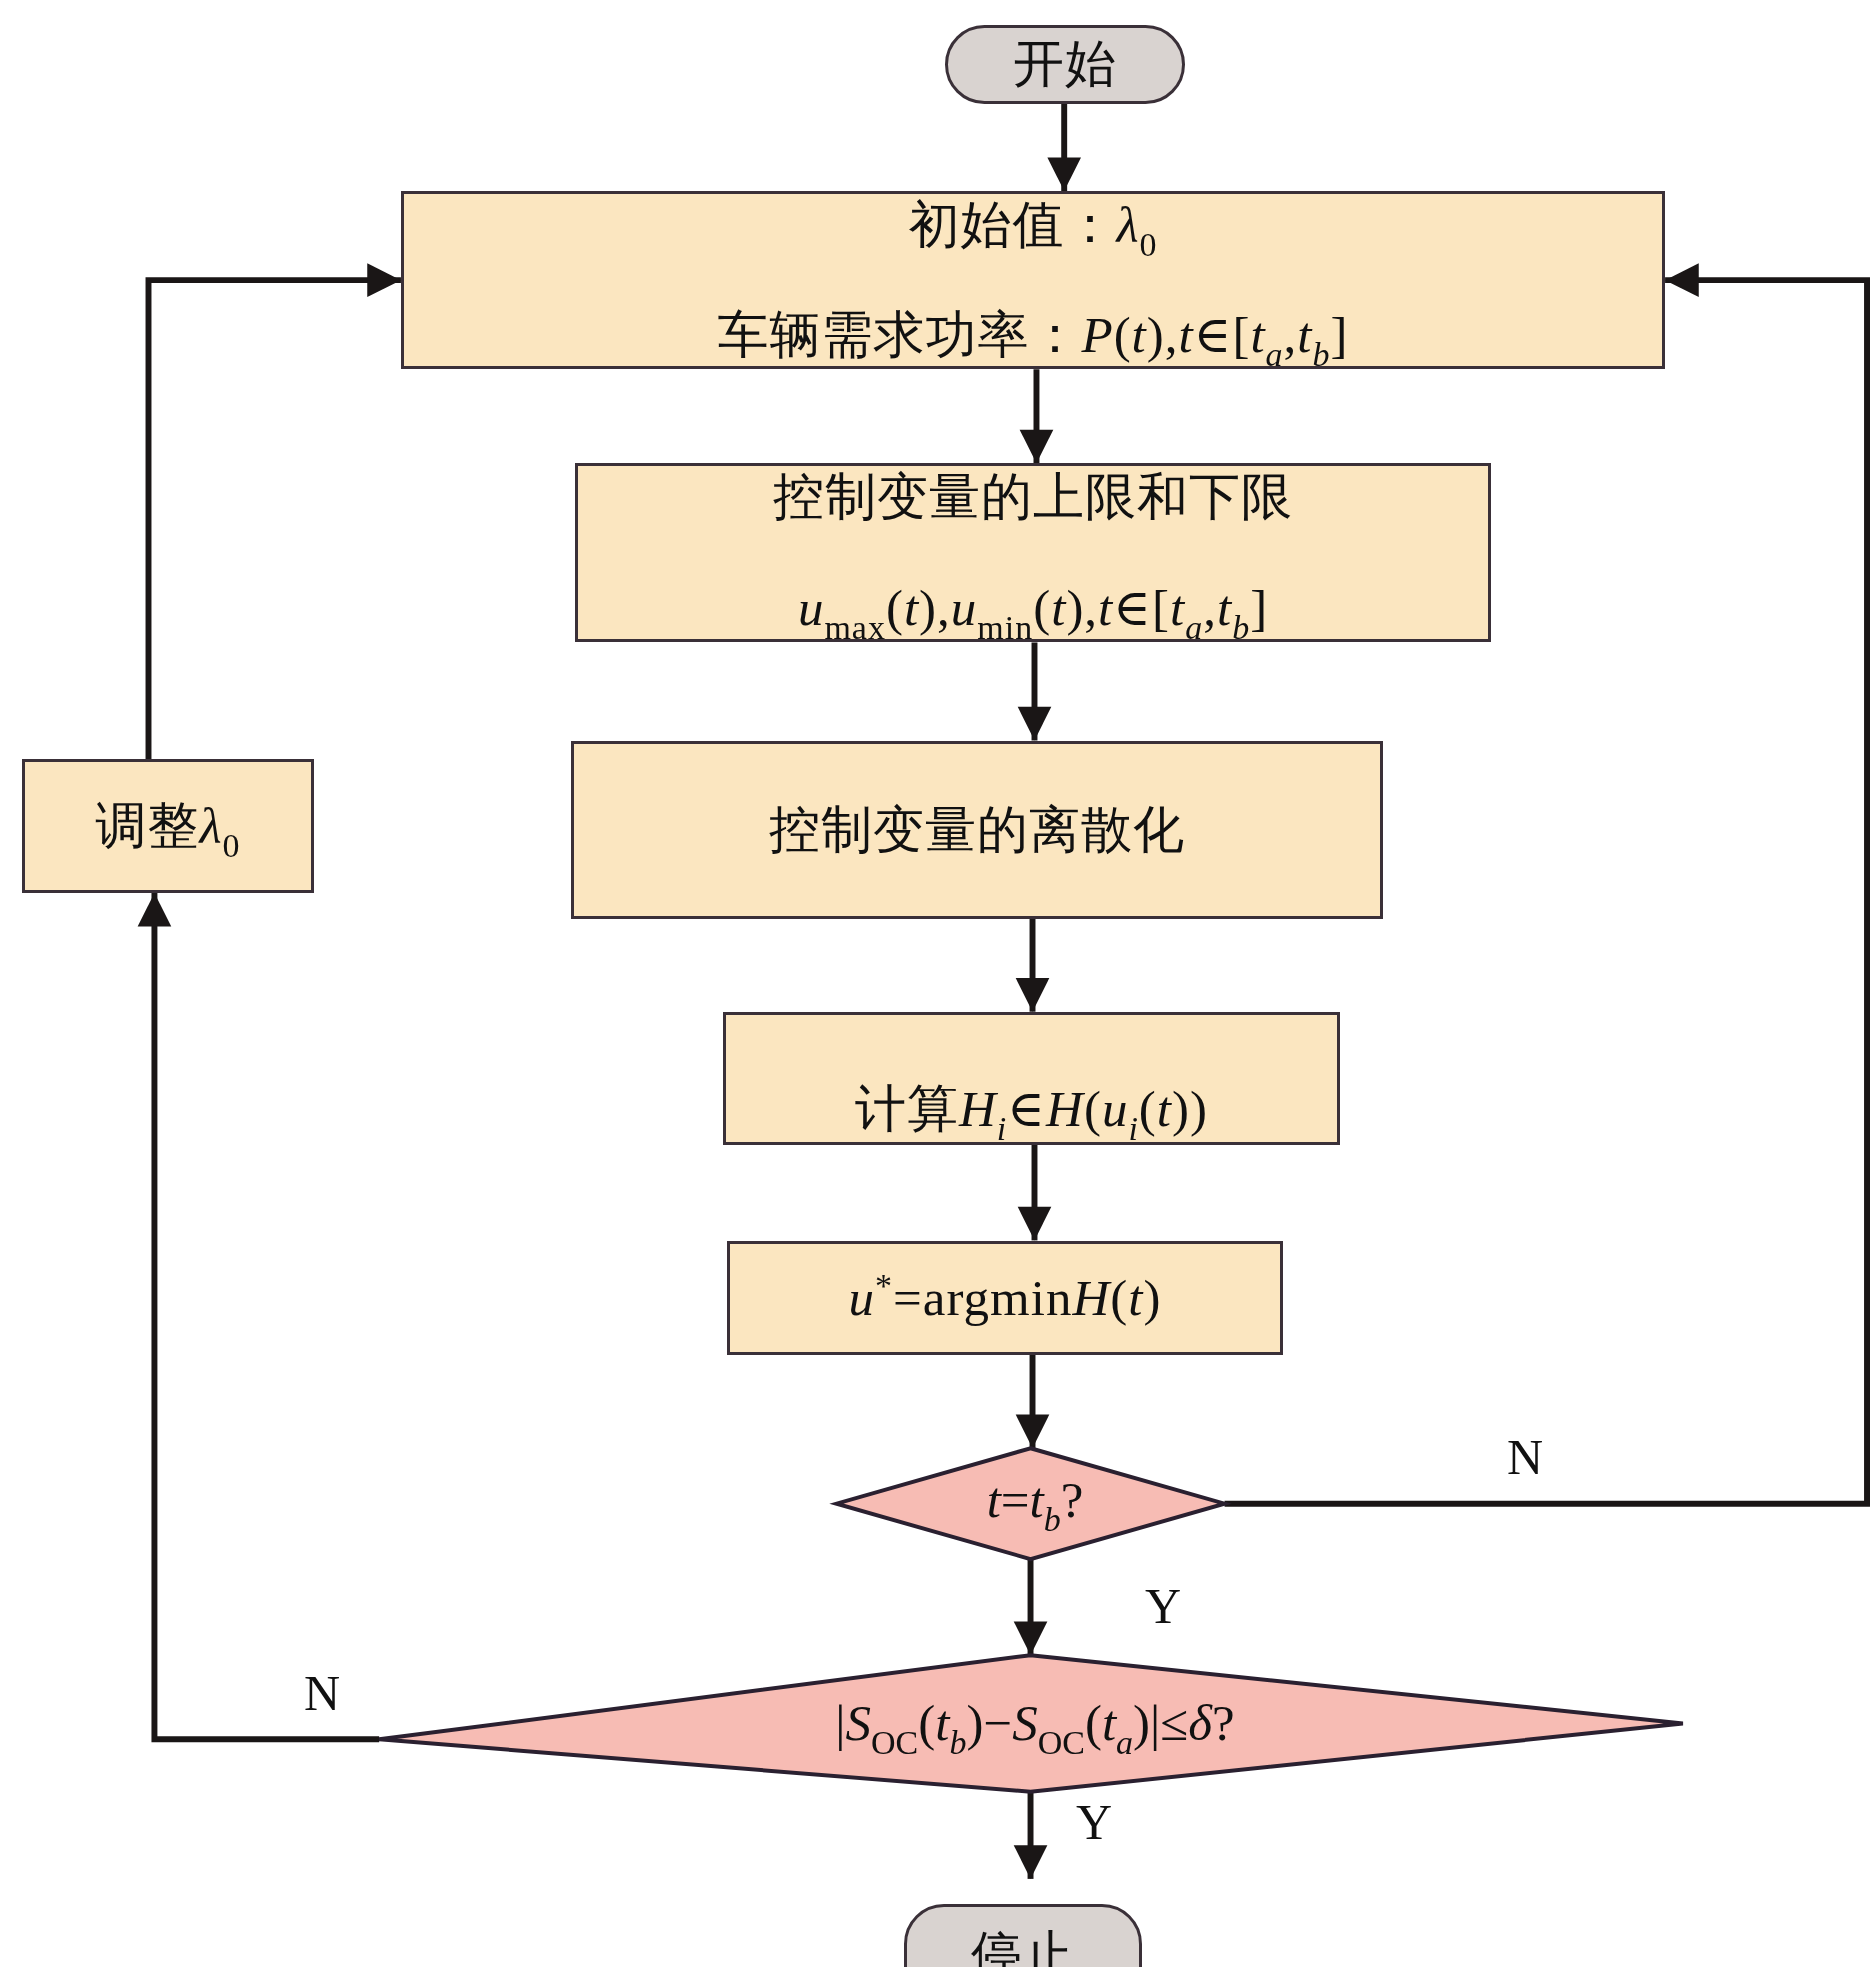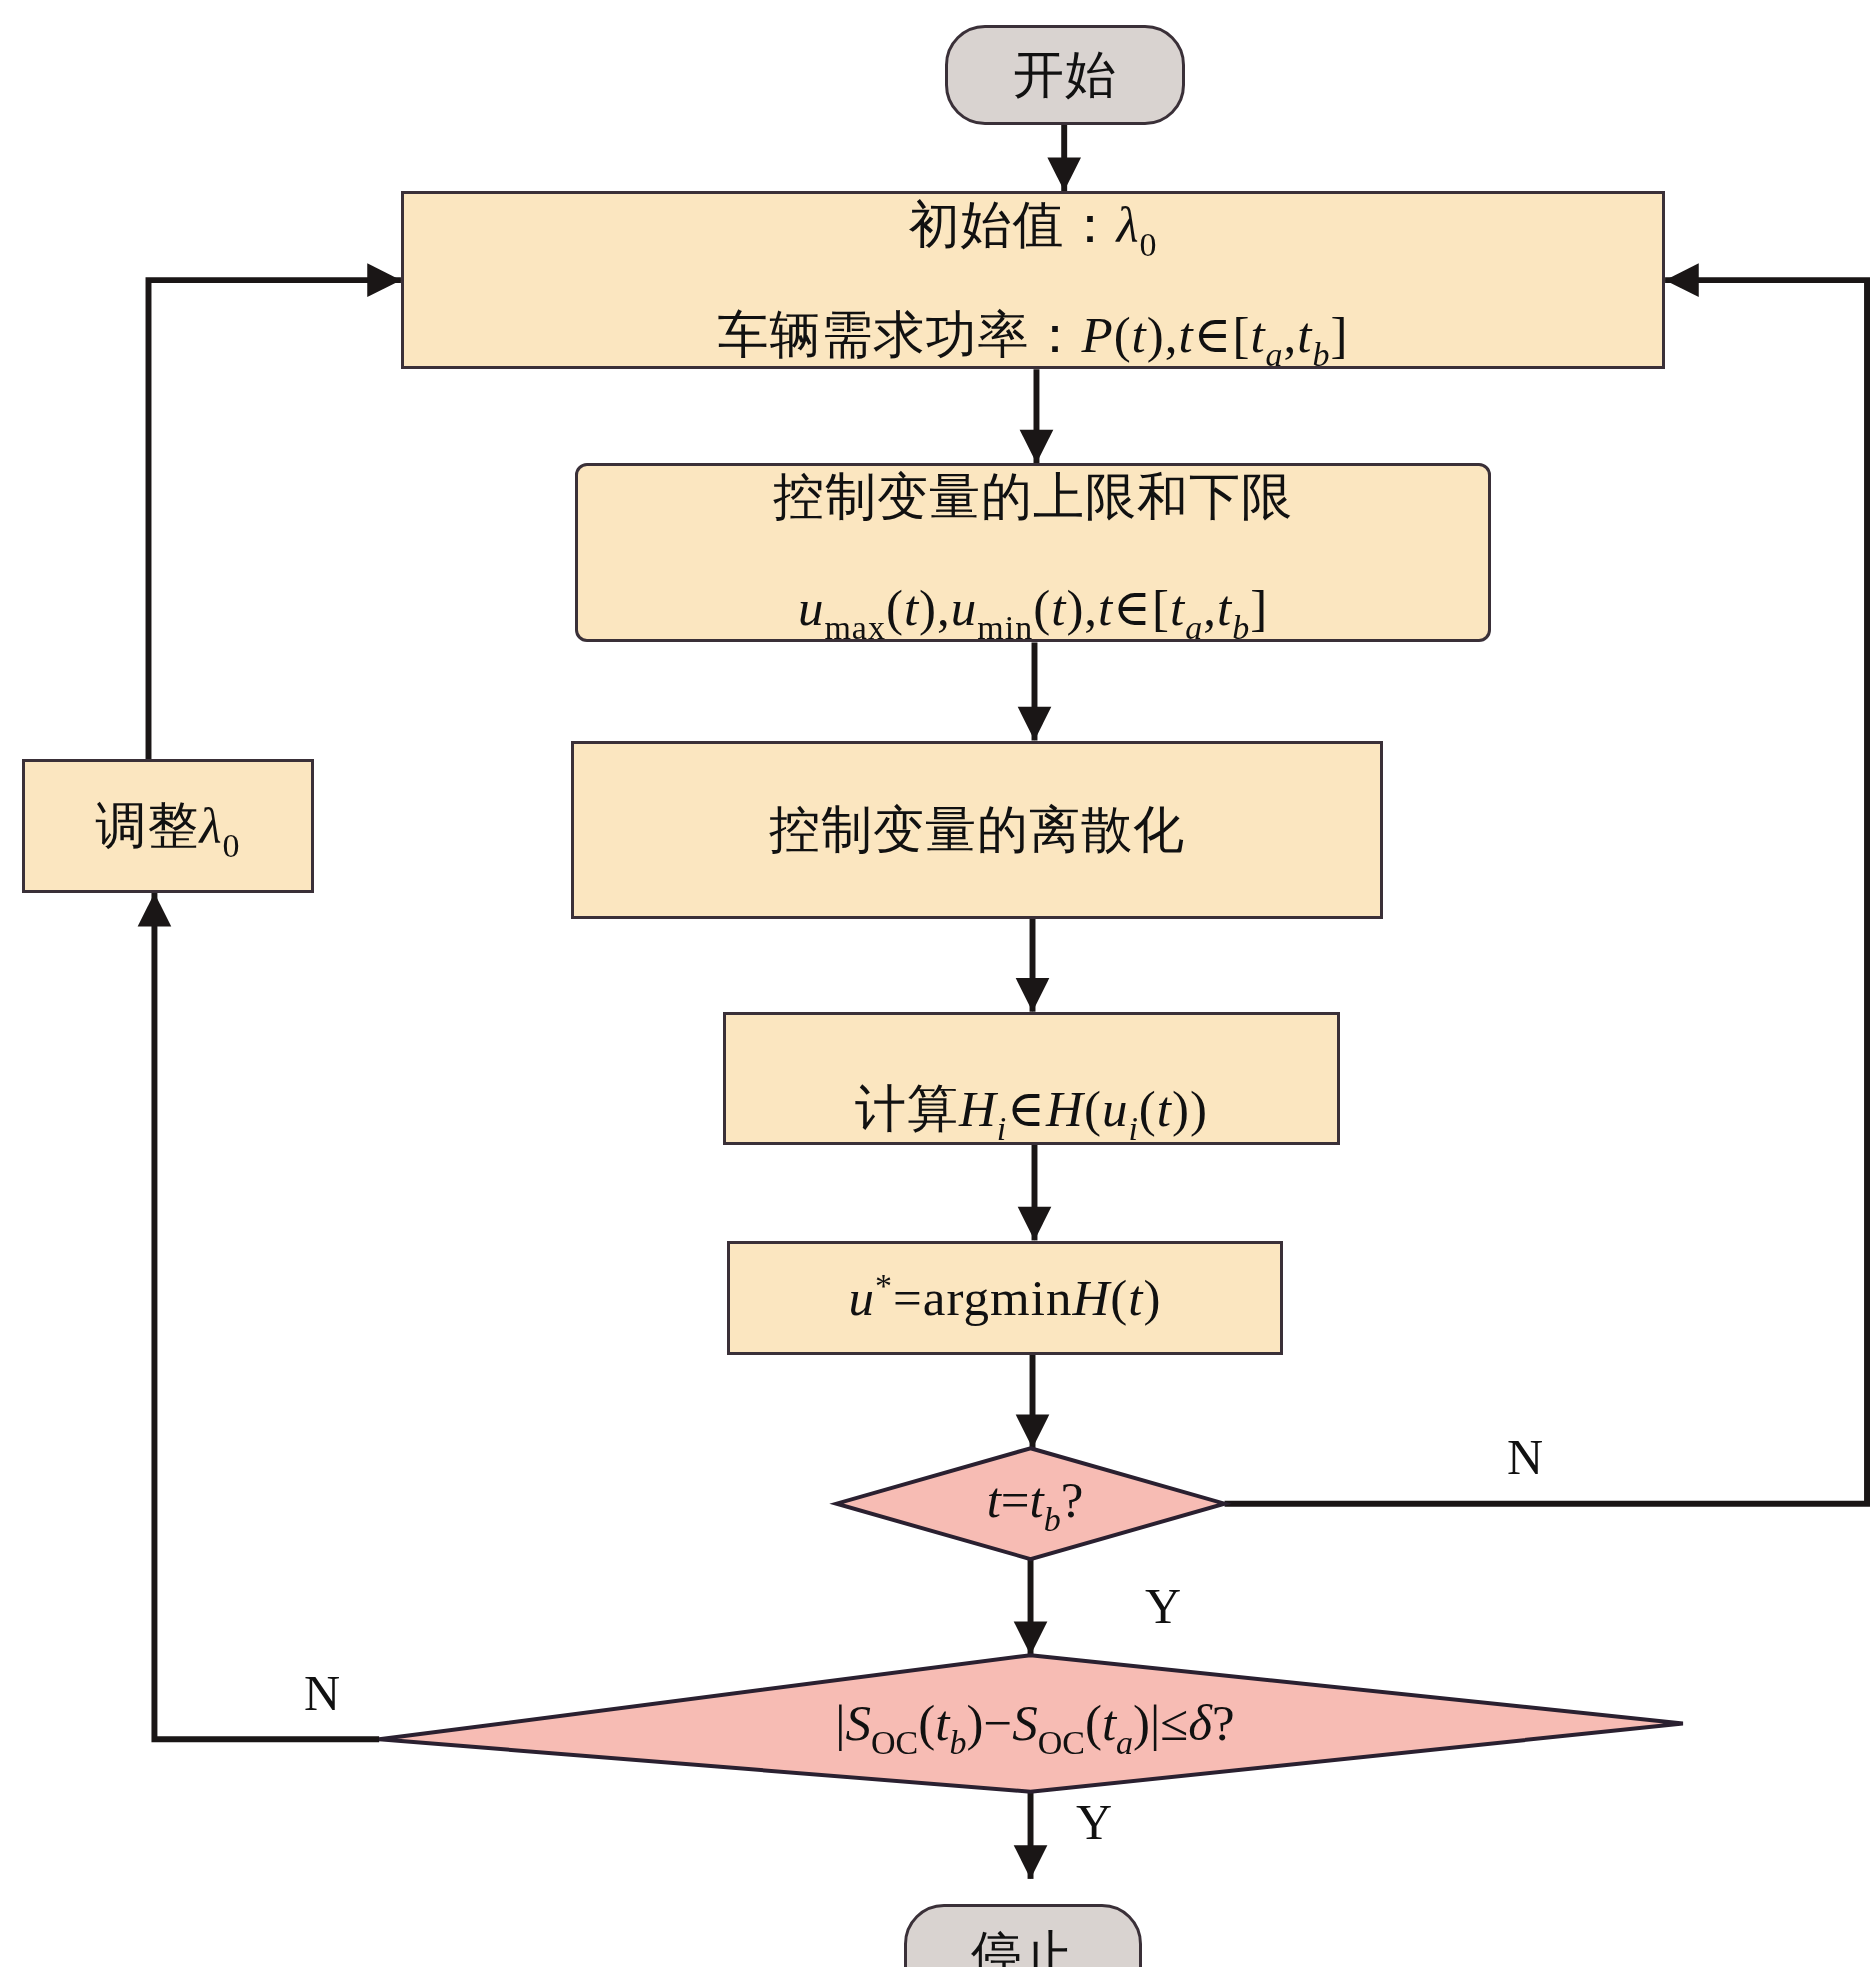--- a/index.html
+++ b/index.html
@@ -50,34 +50,34 @@
       <polygon points="1682,283 1716,266 1716,300"></polygon>
       <polygon points="1041,1672 1024,1638 1058,1638"></polygon>
       <polygon points="156,902 173,936 139,936"></polygon>
       <polygon points="405,283 371,300 371,266"></polygon>
       <polygon points="1041,1898 1024,1864 1058,1864"></polygon>
     </g>
   <polygon points="1041,1463 1237,1519 1041,1575 845,1519" fill="#f7bcb4" stroke="#2a2030" stroke-width="4"></polygon>
   <polygon points="1041,1672 1700,1741 1041,1810 383,1757" fill="#f7bcb4" stroke="#2a2030" stroke-width="4"></polygon>
 </svg>
 
-<div class="node terminal" style="left:945px;top:25px;width:240px;height:100px;">
+<div class="node terminal" style="left:945px;top:25px;width:240px;height:79px;">
   <span class="line">开始</span>
 </div>
 
 <div class="node box" style="left:401px;top:191px;width:1264px;height:178px;">
   <div class="line">
     <span>初始值：</span><i>λ</i><sub>0</sub>
   </div>
   <div class="line">
     <span>车辆需求功率：</span><i>P</i>(<i>t</i>),<i>t</i><span>∈</span>[<i>t</i><sub><i>a</i></sub>,<i>t</i><sub><i>b</i></sub>]
   </div>
 </div>
 
-<div class="node box" style="left:575px;top:463px;width:916px;height:179px;border-radius:12px;">
+<div class="node box" style="left:575px;top:463px;width:916px;height:179px;">
   <div class="line">控制变量的上限和下限</div>
   <div class="line">
     <i>u</i><sub>max</sub>(<i>t</i>),<i>u</i><sub>min</sub>(<i>t</i>),<i>t</i><span>∈</span>[<i>t</i><sub><i>a</i></sub>,<i>t</i><sub><i>b</i></sub>]
   </div>
 </div>
 
 <div class="node box" style="left:571px;top:741px;width:812px;height:178px;align-items:center;">
   <div class="line">控制变量的离散化</div>
 </div>
 

